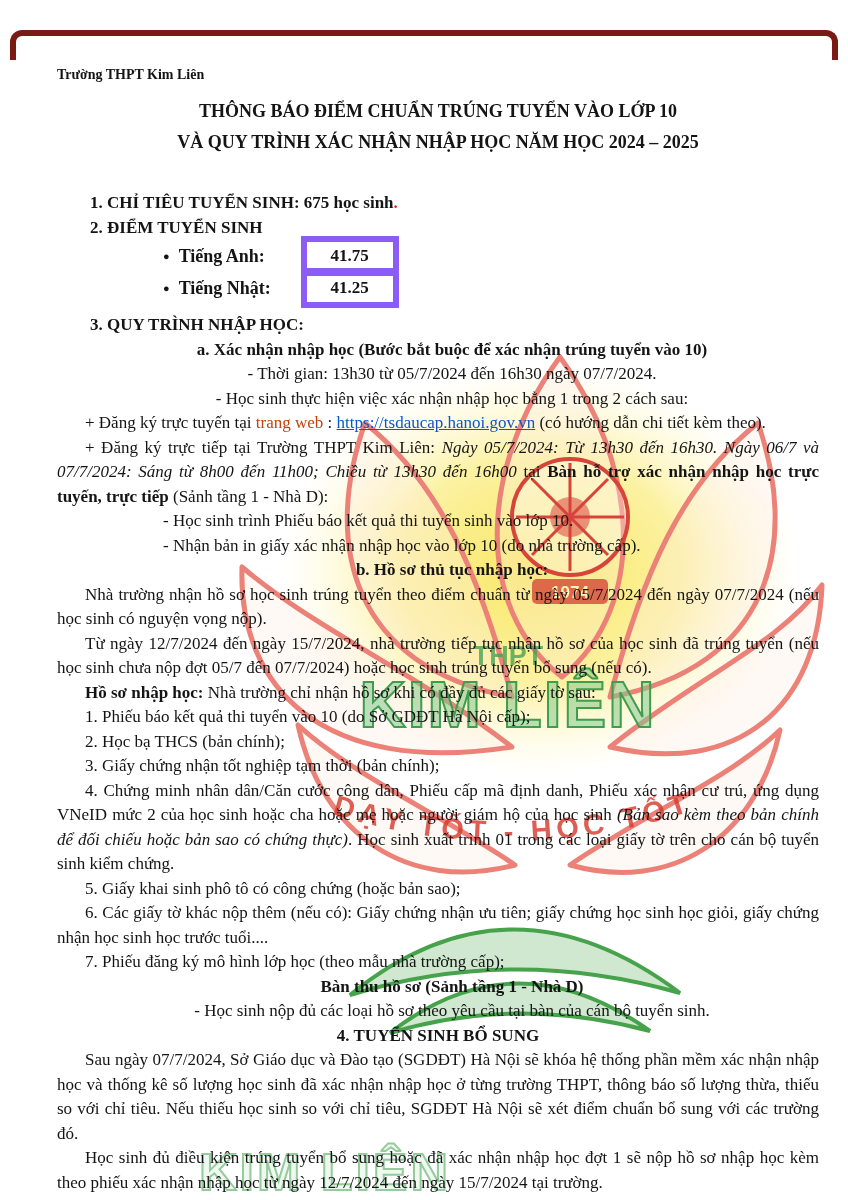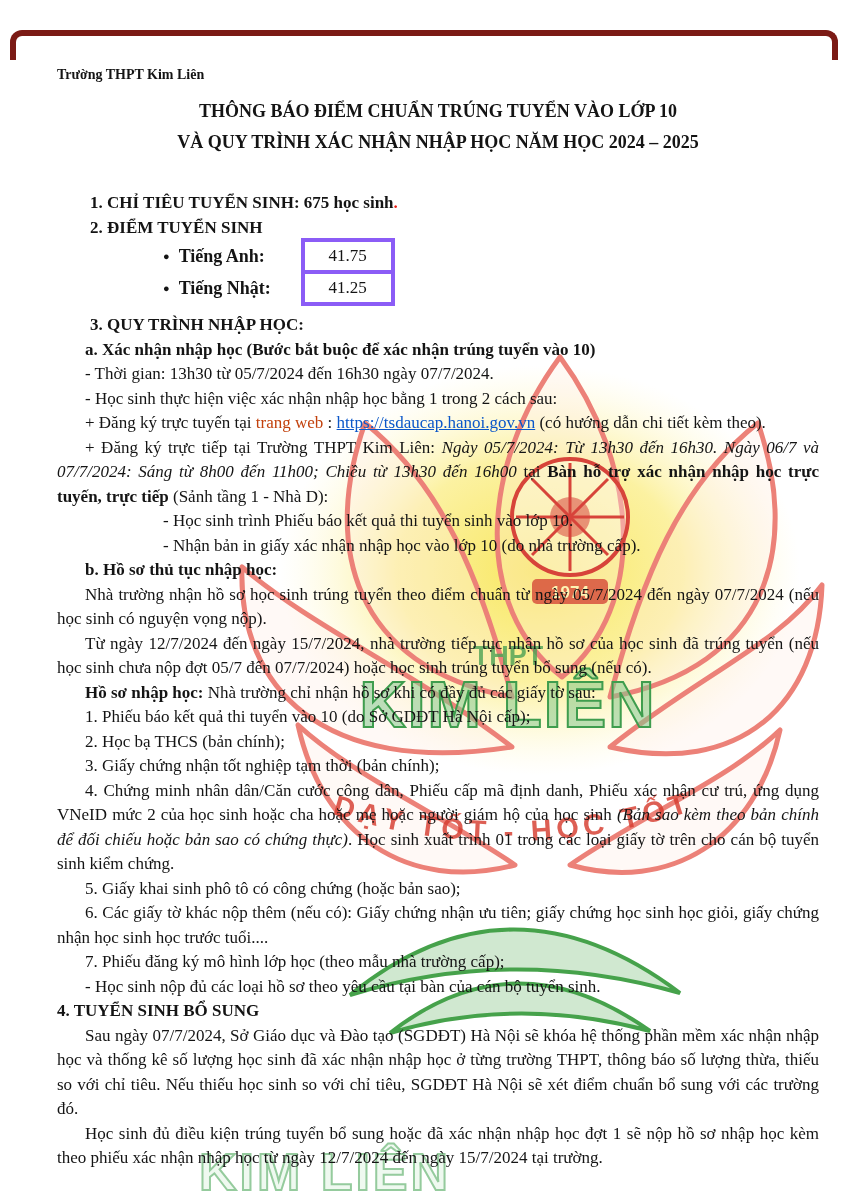--- a/index.html
+++ b/index.html
@@ -15,34 +15,34 @@
     border-radius:12px 12px 0 0;z-index:3;pointer-events:none;
   }
   .watermark{position:absolute;left:180px;top:345px;z-index:1;pointer-events:none;}
   .watermark-fragment{position:absolute;left:160px;top:1138px;z-index:1;opacity:.55;pointer-events:none;}
   .doc{position:absolute;left:57px;top:62px;width:762px;z-index:2;font-size:17px;line-height:24.5px;}
   .school{font-size:14px;font-weight:bold;line-height:26px;}
   .title{margin-top:8px;text-align:center;font-weight:bold;font-size:18px;line-height:31px;}
   .b{font-weight:bold;}
   .i{font-style:italic;}
   p{margin:0;text-align:justify;text-indent:28px;}
-  p.left{text-align:left;}
+  p.left{text-align:center;}
   p.flush{text-indent:0;}
   p.h-num{font-weight:bold;text-indent:33px;text-align:left;}
   p.sub-dash{text-indent:106px;text-align:left;}
   .s1{margin-top:33px;}
   .sec3-head{margin-top:9px;}
   .score-rows{margin-left:106px;}
   .score-row{display:flex;align-items:center;height:32px;}
   .bullet{font-size:11px;margin-right:9px;line-height:32px;}
   .score-label{font-weight:bold;font-size:18px;width:118px;}
   .score-box{
-    border:4px solid #8b5cf6;width:86px;height:28px;margin-left:4px;
+    border:6px solid #8b5cf6;width:86px;height:28px;margin-left:4px;
     display:flex;align-items:center;justify-content:center;
-    font-weight:normal;font-size:17px;background:transparent;
+    font-weight:bold;font-size:17px;background:transparent;
   }
   .weblabel{color:#c2410c;}
   .doclink{color:#0b57c9;text-decoration:underline;cursor:pointer;}
   .red-dot{color:#e8170d;font-weight:bold;}
 </style>
 </head>
 <body>
 
 <div class="page-frame"></div>
 
@@ -142,19 +142,20 @@
   <p><span class="b">Hồ sơ nhập học:</span><span> Nhà trường chỉ nhận hồ sơ khi có đầy đủ các giấy tờ sau:</span></p>
 
   <p>1. Phiếu báo kết quả thi tuyển vào 10 (do Sở GDĐT Hà Nội cấp);</p>
   <p>2. Học bạ THCS (bản chính);</p>
   <p>3. Giấy chứng nhận tốt nghiệp tạm thời (bản chính);</p>
   <p><span>4. Chứng minh nhân dân/Căn cước công dân, Phiếu cấp mã định danh, Phiếu xác nhận cư trú, ứng dụng VNeID mức 2 của học sinh hoặc cha hoặc mẹ hoặc người giám hộ của học sinh </span><span class="i">(Bản sao kèm theo bản chính để đối chiếu hoặc bản sao có chứng thực)</span><span>. Học sinh xuất trình 01 trong các loại giấy tờ trên cho cán bộ tuyển sinh kiểm chứng.</span></p>
   <p>5. Giấy khai sinh phô tô có công chứng (hoặc bản sao);</p>
   <p>6. Các giấy tờ khác nộp thêm (nếu có): Giấy chứng nhận ưu tiên; giấy chứng học sinh học giỏi, giấy chứng nhận học sinh học trước tuổi....</p>
   <p>7. Phiếu đăng ký mô hình lớp học (theo mẫu nhà trường cấp);</p>
 
+  <p class="b left">Bàn thu hồ sơ (Sảnh tầng 1 - Nhà D)</p>
   <p class="left">- Học sinh nộp đủ các loại hồ sơ theo yêu cầu tại bàn của cán bộ tuyển sinh.</p>
 
   <p class="b left flush">4. TUYỂN SINH BỔ SUNG</p>
   <p>Sau ngày 07/7/2024, Sở Giáo dục và Đào tạo (SGDĐT) Hà Nội sẽ khóa hệ thống phần mềm xác nhận nhập học và thống kê số lượng học sinh đã xác nhận nhập học ở từng trường THPT, thông báo số lượng thừa, thiếu so với chỉ tiêu. Nếu thiếu học sinh so với chỉ tiêu, SGDĐT Hà Nội sẽ xét điểm chuẩn bổ sung với các trường đó.</p>
   <p>Học sinh đủ điều kiện trúng tuyển bổ sung hoặc đã xác nhận nhập học đợt 1 sẽ nộp hồ sơ nhập học kèm theo phiếu xác nhận nhập học từ ngày 12/7/2024 đến ngày 15/7/2024 tại trường.</p>
 
 </div>
 
 </body></html>

